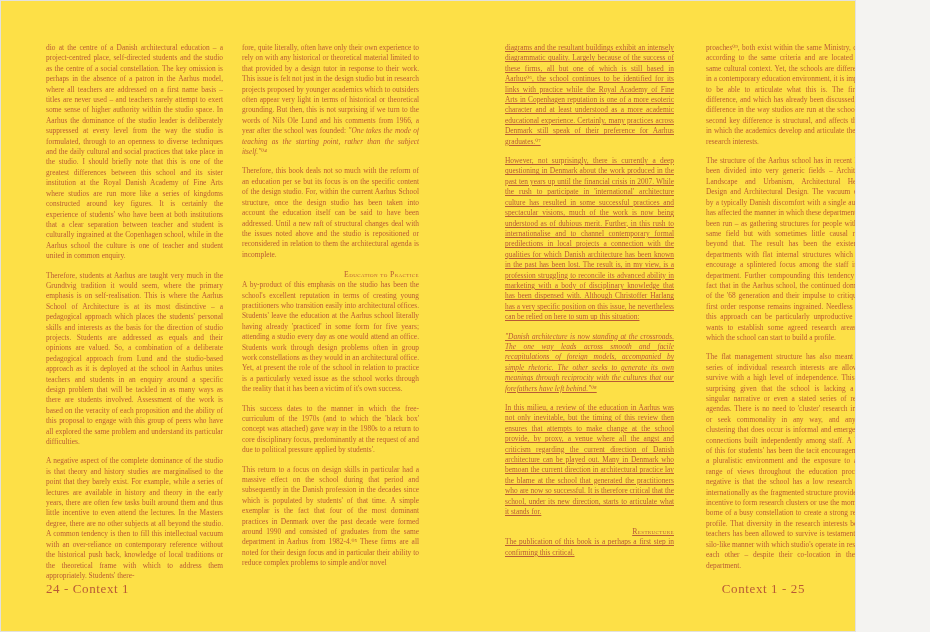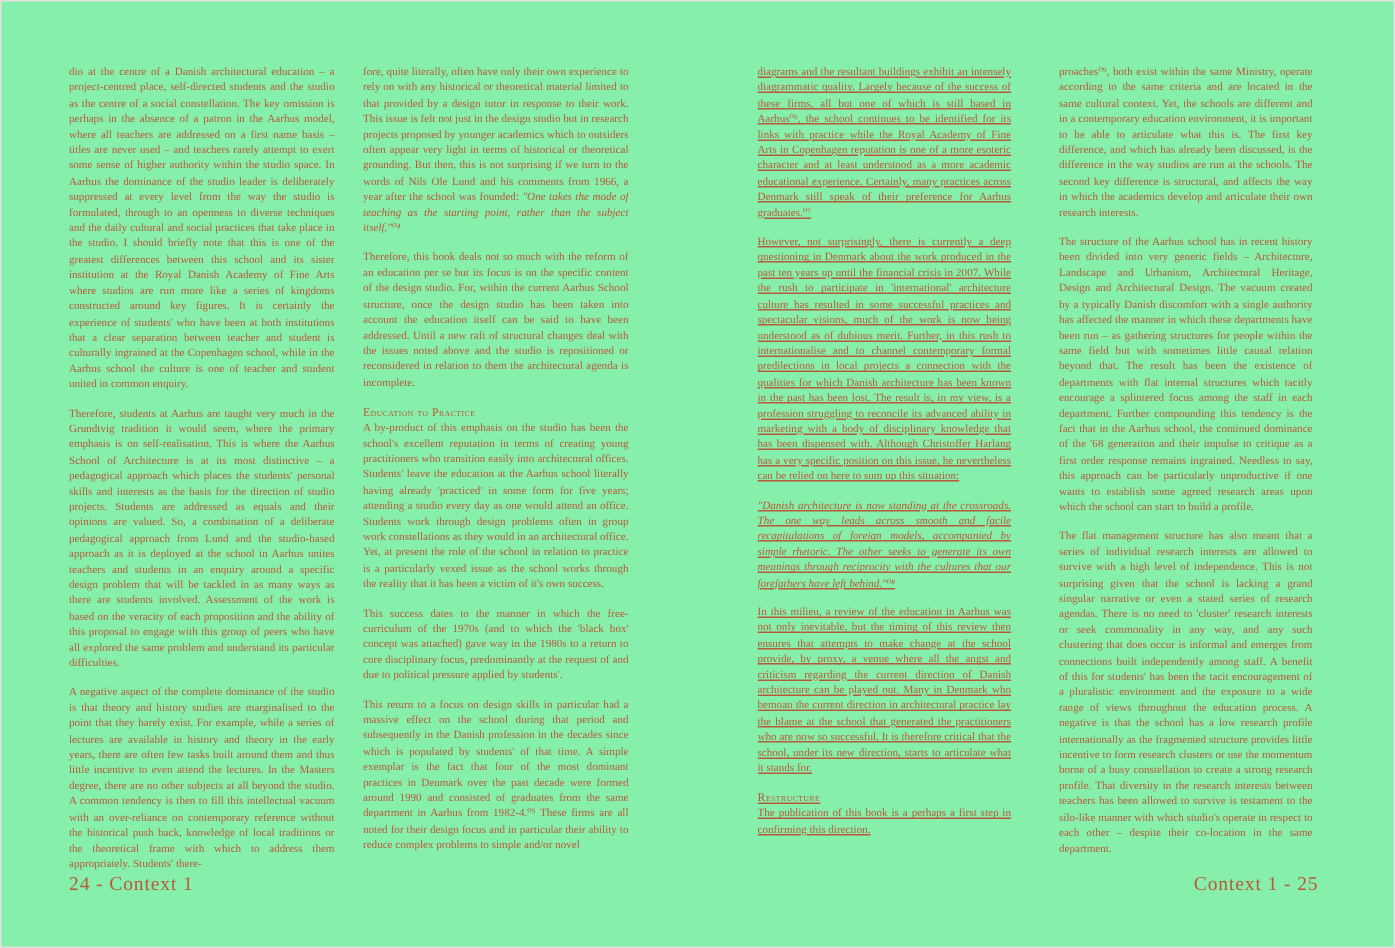--- a/index.html
+++ b/index.html
@@ -1,34 +1,34 @@
 <!DOCTYPE html>
 <html lang="en"><head>
 <meta charset="utf-8">
 <style>
   html,body{margin:0;padding:0;background:#f4f3f1;}
   .canvas{
-    position:relative;width:930px;height:632px;background:#86efac;
+    position:relative;width:856px;height:632px;background:#fde047;
     border:1px solid #e3e1de;box-sizing:border-box;overflow:hidden;
     font-family:"Liberation Serif","DejaVu Serif",serif;
   }
   .col{
     position:absolute;top:42px;height:540px;overflow:hidden;
     color:#b95a36;font-size:7.4px;line-height:10.4px;
     text-align:justify;hyphens:auto;-webkit-hyphens:auto;
   }
   .col p{margin:0 0 9px 0;}
   .col-1{left:45px;width:177px;}
   .col-2{left:241px;width:177px;}
   .col-3{left:504px;width:169px;text-decoration:underline;}
   .col-4{left:705px;width:169px;}
   .subhead{
     margin:0;color:#b95a36;font-size:7.8px;line-height:11px;
     font-variant:small-caps;font-weight:normal;letter-spacing:0.4px;
-    text-align:left;
+    text-align:right;
   }
   .blockquote{font-style:italic;}
   .inline-quote{font-style:italic;}
   .footer{
     position:absolute;top:580px;color:#b95a36;font-size:13px;
     letter-spacing:0.6px;white-space:nowrap;
   }
   .footer-left{left:45px;}
   .footer-right{right:50px;text-align:left;}
 </style>
@@ -51,21 +51,21 @@
     <p>This success dates to the manner in which the free-curriculum of the 1970s (and to which the 'black box' concept was attached) gave way in the 1980s to a return to core disciplinary focus, predominantly at the request of and due to political pressure applied by students'.</p>
     <p>This return to a focus on design skills in particular had a massive effect on the school during that period and subsequently in the Danish profession in the decades since which is populated by students' of that time. A simple exemplar is the fact that four of the most dominant practices in Denmark over the past decade were formed around 1990 and consisted of graduates from the same department in Aarhus from 1982-4.⁰⁵ These firms are all noted for their design focus and in particular their ability to reduce complex problems to simple and/or novel</p>
   </div>
 
   <div class="col col-3">
     <p>diagrams and the resultant buildings exhibit an intensely diagrammatic quality. Largely because of the success of these firms, all but one of which is still based in Aarhus⁰⁶, the school continues to be identified for its links with practice while the Royal Academy of Fine Arts in Copenhagen reputation is one of a more esoteric character and at least understood as a more academic educational experience. Certainly, many practices across Denmark still speak of their preference for Aarhus graduates.⁰⁷</p>
     <p>However, not surprisingly, there is currently a deep questioning in Denmark about the work produced in the past ten years up until the financial crisis in 2007. While the rush to participate in 'international' architecture culture has resulted in some successful practices and spectacular visions, much of the work is now being understood as of dubious merit. Further, in this rush to internationalise and to channel contemporary formal predilections in local projects a connection with the qualities for which Danish architecture has been known in the past has been lost. The result is, in my view, is a profession struggling to reconcile its advanced ability in marketing with a body of disciplinary knowledge that has been dispensed with. Although Christoffer Harlang has a very specific position on this issue, he nevertheless can be relied on here to sum up this situation:</p>
     <p class="blockquote">"Danish architecture is now standing at the crossroads. The one way leads across smooth and facile recapitulations of foreign models, accompanied by simple rhetoric. The other seeks to generate its own meanings through reciprocity with the cultures that our forefathers have left behind."⁰⁸</p>
     <p>In this milieu, a review of the education in Aarhus was not only inevitable, but the timing of this review then ensures that attempts to make change at the school provide, by proxy, a venue where all the angst and criticism regarding the current direction of Danish architecture can be played out. Many in Denmark who bemoan the current direction in architectural practice lay the blame at the school that generated the practitioners who are now so successful. It is therefore critical that the school, under its new direction, starts to articulate what it stands for.</p>
     <h3 class="subhead">Restructure</h3>
-    <p>The publication of this book is a perhaps a first step in confirming this direction.</p>
+    <p>The publication of this book is a perhaps a first step in confirming this critical.</p>
   </div>
 
   <div class="col col-4">
     <p>proaches⁰⁹, both exist within the same Ministry, operate according to the same criteria and are located in the same cultural context. Yet, the schools are different and in a contemporary education environment, it is important to be able to articulate what this is. The first key difference, and which has already been discussed, is the difference in the way studios are run at the schools. The second key difference is structural, and affects the way in which the academics develop and articulate their own research interests.</p>
     <p>The structure of the Aarhus school has in recent history been divided into very generic fields – Architecture, Landscape and Urbanism, Architectural Heritage, Design and Architectural Design. The vacuum created by a typically Danish discomfort with a single authority has affected the manner in which these departments have been run – as gathering structures for people within the same field but with sometimes little causal relation beyond that. The result has been the existence of departments with flat internal structures which tacitly encourage a splintered focus among the staff in each department. Further compounding this tendency is the fact that in the Aarhus school, the continued dominance of the '68 generation and their impulse to critique as a first order response remains ingrained. Needless to say, this approach can be particularly unproductive if one wants to establish some agreed research areas upon which the school can start to build a profile.</p>
     <p>The flat management structure has also meant that a series of individual research interests are allowed to survive with a high level of independence. This is not surprising given that the school is lacking a grand singular narrative or even a stated series of research agendas. There is no need to 'cluster' research interests or seek commonality in any way, and any such clustering that does occur is informal and emerges from connections built independently among staff. A benefit of this for students' has been the tacit encouragement of a pluralistic environment and the exposure to a wide range of views throughout the education process. A negative is that the school has a low research profile internationally as the fragmented structure provides little incentive to form research clusters or use the momentum borne of a busy constellation to create a strong research profile. That diversity in the research interests between teachers has been allowed to survive is testament to the silo-like manner with which studio's operate in respect to each other – despite their co-location in the same department.</p>
   </div>
 
   <div class="footer footer-left">24 - Context 1</div>
   <div class="footer footer-right">Context 1 - 25</div>

